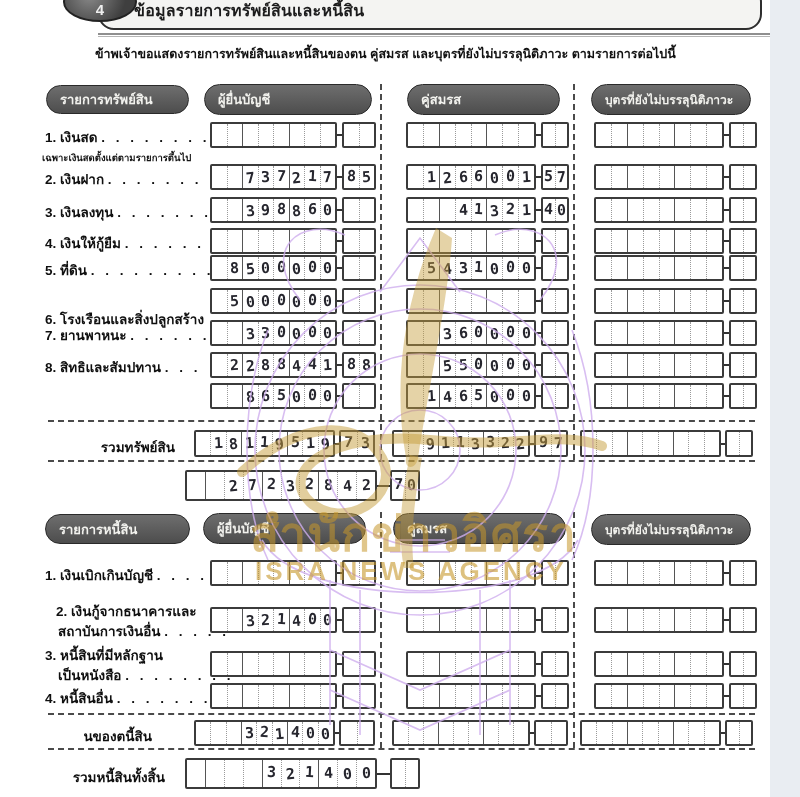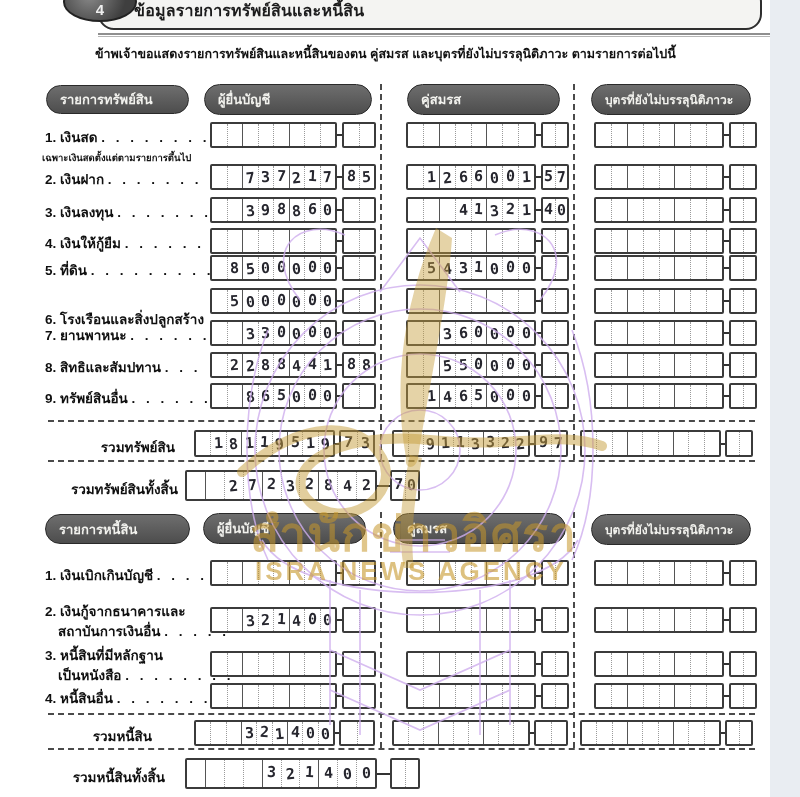--- a/index.html
+++ b/index.html
@@ -639,21 +639,20 @@
       <div class="cell solid"></div>
       <div class="cell"></div>
       <div class="cell"></div>
       <div class="cell last"></div>
     </div>
     <div class="connector" style="position: absolute; left: 724px; top: 364px; width: 5px; height: 0px;"></div>
     <div class="cellbox" style="position: absolute; left: 729px; top: 352px; width: 28px; height: 26px;">
       <div class="cell"></div>
       <div class="cell last"></div>
     </div>
-    <div class="rowlabel" style="position: absolute; left: 45px; top: 387px;">9. ทรัพย์สินอื่น <span class="dots">. . . . . .</span></div>
     <div class="cellbox" style="position: absolute; left: 210px; top: 383px; width: 127px; height: 26px;">
       <div class="cell"></div>
       <div class="cell solid"></div>
       <div class="cell">
         <span class="digit">8</span>
       </div>
       <div class="cell">
         <span class="digit">6</span>
       </div>
       <div class="cell solid">
@@ -798,21 +797,20 @@
       <div class="cell solid"></div>
       <div class="cell"></div>
       <div class="cell"></div>
       <div class="cell last"></div>
     </div>
     <div class="connector" style="position: absolute; left: 721px; top: 442.5px; width: 4px; height: 0px;"></div>
     <div class="cellbox" style="position: absolute; left: 725px; top: 430px; width: 28px; height: 27px;">
       <div class="cell"></div>
       <div class="cell last"></div>
     </div>
-    <div class="sumlabel" style="position: absolute; left: 40px; top: 478px; width: 138px;">รวมทรัพย์สินทั้งสิ้น</div>
     <div class="cellbox" style="position: absolute; left: 185px; top: 470px; width: 192px; height: 31px;">
       <div class="cell solid"></div>
       <div class="cell"></div>
       <div class="cell">
         <span class="digit">2</span>
       </div>
       <div class="cell solid">
         <span class="digit">7</span>
       </div>
       <div class="cell">
@@ -882,21 +880,21 @@
       <div class="cell solid"></div>
       <div class="cell"></div>
       <div class="cell"></div>
       <div class="cell last"></div>
     </div>
     <div class="connector" style="position: absolute; left: 724px; top: 572px; width: 5px; height: 0px;"></div>
     <div class="cellbox" style="position: absolute; left: 729px; top: 560px; width: 28px; height: 26px;">
       <div class="cell"></div>
       <div class="cell last"></div>
     </div>
-    <div class="rowlabel" style="position: absolute; left: 45px; top: 600px;">2. เงินกู้จากธนาคารและ</div>
+    <div class="rowlabel" style="position: absolute; left: 56px; top: 600px;">2. เงินกู้จากธนาคารและ</div>
     <div class="rowlabel" style="position: absolute; left: 58px; top: 620px;">สถาบันการเงินอื่น <span class="dots">. . . . .</span></div>
     <div class="cellbox" style="position: absolute; left: 210px; top: 607px; width: 127px; height: 26px;">
       <div class="cell"></div>
       <div class="cell solid"></div>
       <div class="cell">
         <span class="digit">3</span>
       </div>
       <div class="cell">
         <span class="digit">2</span>
       </div>
@@ -1034,21 +1032,21 @@
       <div class="cell solid"></div>
       <div class="cell"></div>
       <div class="cell"></div>
       <div class="cell last"></div>
     </div>
     <div class="connector" style="position: absolute; left: 724px; top: 695px; width: 5px; height: 0px;"></div>
     <div class="cellbox" style="position: absolute; left: 729px; top: 683px; width: 28px; height: 26px;">
       <div class="cell"></div>
       <div class="cell last"></div>
     </div>
-    <div class="sumlabel" style="position: absolute; left: 40px; top: 725px; width: 112px;">รวมหนี้สิน</div>
+    <div class="sumlabel" style="position: absolute; left: 40px; top: 725px; width: 112px;">นของตนี้สิน</div>
     <div class="cellbox" style="position: absolute; left: 194px; top: 720px; width: 141px; height: 26px;">
       <div class="cell"></div>
       <div class="cell"></div>
       <div class="cell solid"></div>
       <div class="cell">
         <span class="digit">3</span>
       </div>
       <div class="cell">
         <span class="digit">2</span>
       </div>

